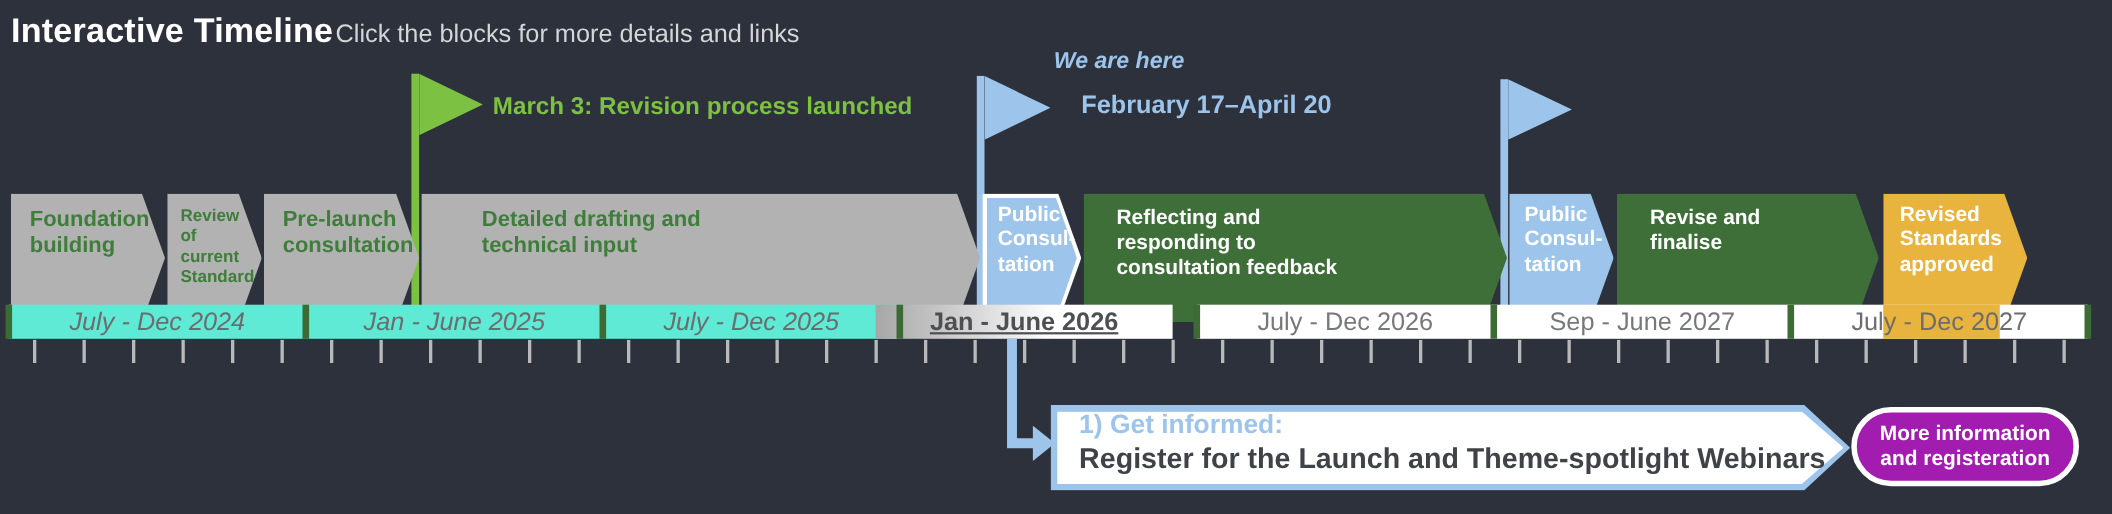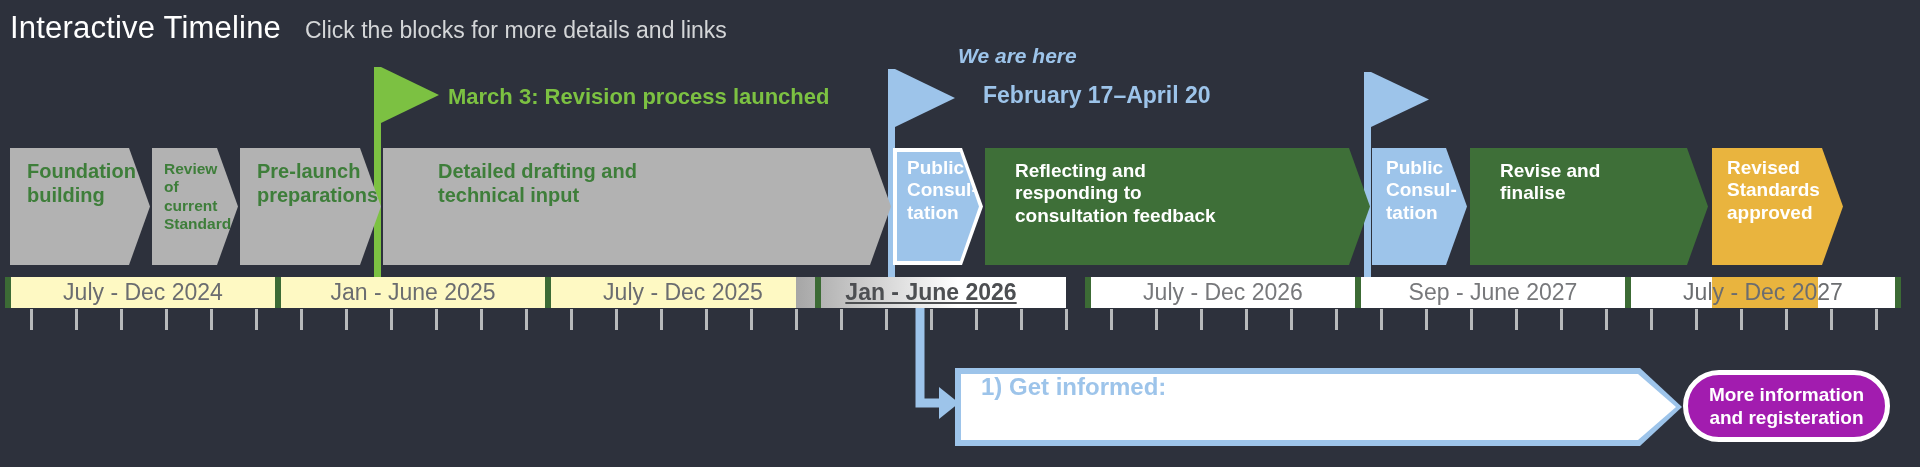--- a/index.html
+++ b/index.html
@@ -4,39 +4,39 @@
 <style>
   html,body{margin:0;padding:0;}
   body{
     width:1920px;height:467px;position:relative;overflow:hidden;
     background:#2d313c;
     font-family:"Liberation Sans", sans-serif;
   }
   .abs{position:absolute;}
 
   
-  .title{left:10px;top:10px;font-size:31px;font-weight:400;color:#ffffff;letter-spacing:.2px;}
+  .title{left:10px;top:10px;font-size:31px;font-weight:700;color:#ffffff;letter-spacing:.2px;}
   .subtitle{left:305px;top:17px;font-size:23px;font-weight:400;color:#d4d6d8;}
 
   
   .pole{width:7px;}
   .pole-green{left:374px;top:67px;height:215px;background:#7cc142;}
   .pole-blue1{left:888px;top:69px;height:213px;background:#9dc4ea;}
   .pole-blue2{left:1364px;top:72px;height:210px;background:#9dc4ea;}
   .flag{clip-path:polygon(0 0,100% 50%,0 100%);}
   .flag-green{left:381px;top:67px;width:58px;height:56px;background:#7cc142;}
   .flag-blue1{left:895px;top:69px;width:60px;height:58px;background:#9dc4ea;}
   .flag-blue2{left:1371px;top:72px;width:58px;height:55px;background:#9dc4ea;}
   .launch-label{left:448px;top:84px;font-size:22px;font-weight:700;color:#7cc142;}
   .here-eyebrow{left:958px;top:44px;font-size:21px;font-weight:700;font-style:italic;color:#9dc4ea;}
   .here-dates{left:958px;top:82px;font-size:23px;font-weight:700;color:#9dc4ea;margin-left:25px;}
 
   
   .phase{
-    top:148px;height:117px;
+    top:176px;height:117px;
     clip-path:polygon(0 0,calc(100% - 21px) 0,100% 50%,calc(100% - 21px) 100%,0 100%);
     box-sizing:border-box;
   }
   .phase .lbl{position:absolute;left:17px;top:12px;font-weight:700;line-height:1.18;}
   .past{background:#b2b2b2;}
   .past .lbl{color:#3e7e3a;font-size:20px;}
   .greenblock{background:#3e6f38;}
   .greenblock .lbl,.blueblock .lbl,.goldblock .lbl{color:#ffffff;font-size:19px;}
   .blueblock{background:#9dc4ea;}
   .goldblock{background:#e9b43e;}
@@ -50,21 +50,21 @@
   .p5 .lbl{left:14px;top:9px;max-width:62px;}
   .p5w{background:#ffffff;}
   .p6{left:985px;width:385px;} .p6 .lbl{left:30px;max-width:230px;}
   .p7{left:1372px;width:95px;} .p7 .lbl{left:14px;top:9px;max-width:66px;}
   .p8{left:1470px;width:238px;} .p8 .lbl{left:30px;max-width:150px;}
   .p9{left:1712px;width:131px;} .p9 .lbl{left:15px;top:9px;max-width:100px;}
 
   
   .seg{top:277px;height:31px;display:flex;align-items:center;justify-content:center;
        font-size:23px;color:#6b6d70;}
-  .seg-gray{background:#fef9c3;}
+  .seg-gray{background:#5eead4;font-style:italic;}
   .seg-white{background:#ffffff;color:#77787b;}
   .seg-current{background:linear-gradient(to right,#a6a6a6,#ffffff 60%);
        color:#4d4f52;font-weight:700;}
   .divider{top:277px;height:31px;width:6px;background:#3c6b35;}
   .approved-highlight{left:1712px;top:277px;width:106px;height:31px;background:#e9b43e;}
   .tick{position:absolute;top:309px;width:3px;height:21px;background:#b7b9bb;}
 
   
   .elbow{left:903px;top:299px;}
 
@@ -100,21 +100,21 @@
 <div class="abs here-eyebrow">We are here</div>
 <div class="abs here-dates">February 17–April 20</div>
 
 <div class="abs phase past p1">
   <div class="lbl abs">Foundation building</div>
 </div>
 <div class="abs phase past p2">
   <div class="lbl abs">Review of current Standards</div>
 </div>
 <div class="abs phase past p3">
-  <div class="lbl abs">Pre-launch preparations</div>
+  <div class="lbl abs">Pre-launch consultation</div>
 </div>
 <div class="abs phase past p4">
   <div class="lbl abs">Detailed drafting and technical input</div>
 </div>
 <div class="abs phase p5 p5w blueblock">
   <div class="p5-inner"></div>
   <div class="lbl abs">Public Consul-tation</div>
 </div>
 <div class="abs phase greenblock p6">
   <div class="lbl abs">Reflecting and responding to consultation feedback</div>
@@ -194,18 +194,19 @@
   </div>
 
 <svg class="abs elbow" width="70" height="130">
   <path d="M 17 9 V 104 H 38" fill="none" stroke="#9dc4ea" stroke-width="9"></path>
   <polygon points="36,88 36,120 56,104" fill="#9dc4ea"></polygon>
 </svg>
 
 <div class="abs callout">
   <div class="callout-inner"></div>
   <div class="callout-step">1) Get informed:</div>
+  <div class="callout-action">Register for the Launch and Theme-spotlight Webinars</div>
 </div>
 
 <div class="abs pill">
   <span>More information</span>
   <span>and registeration</span>
 </div>
 
 </body></html>

